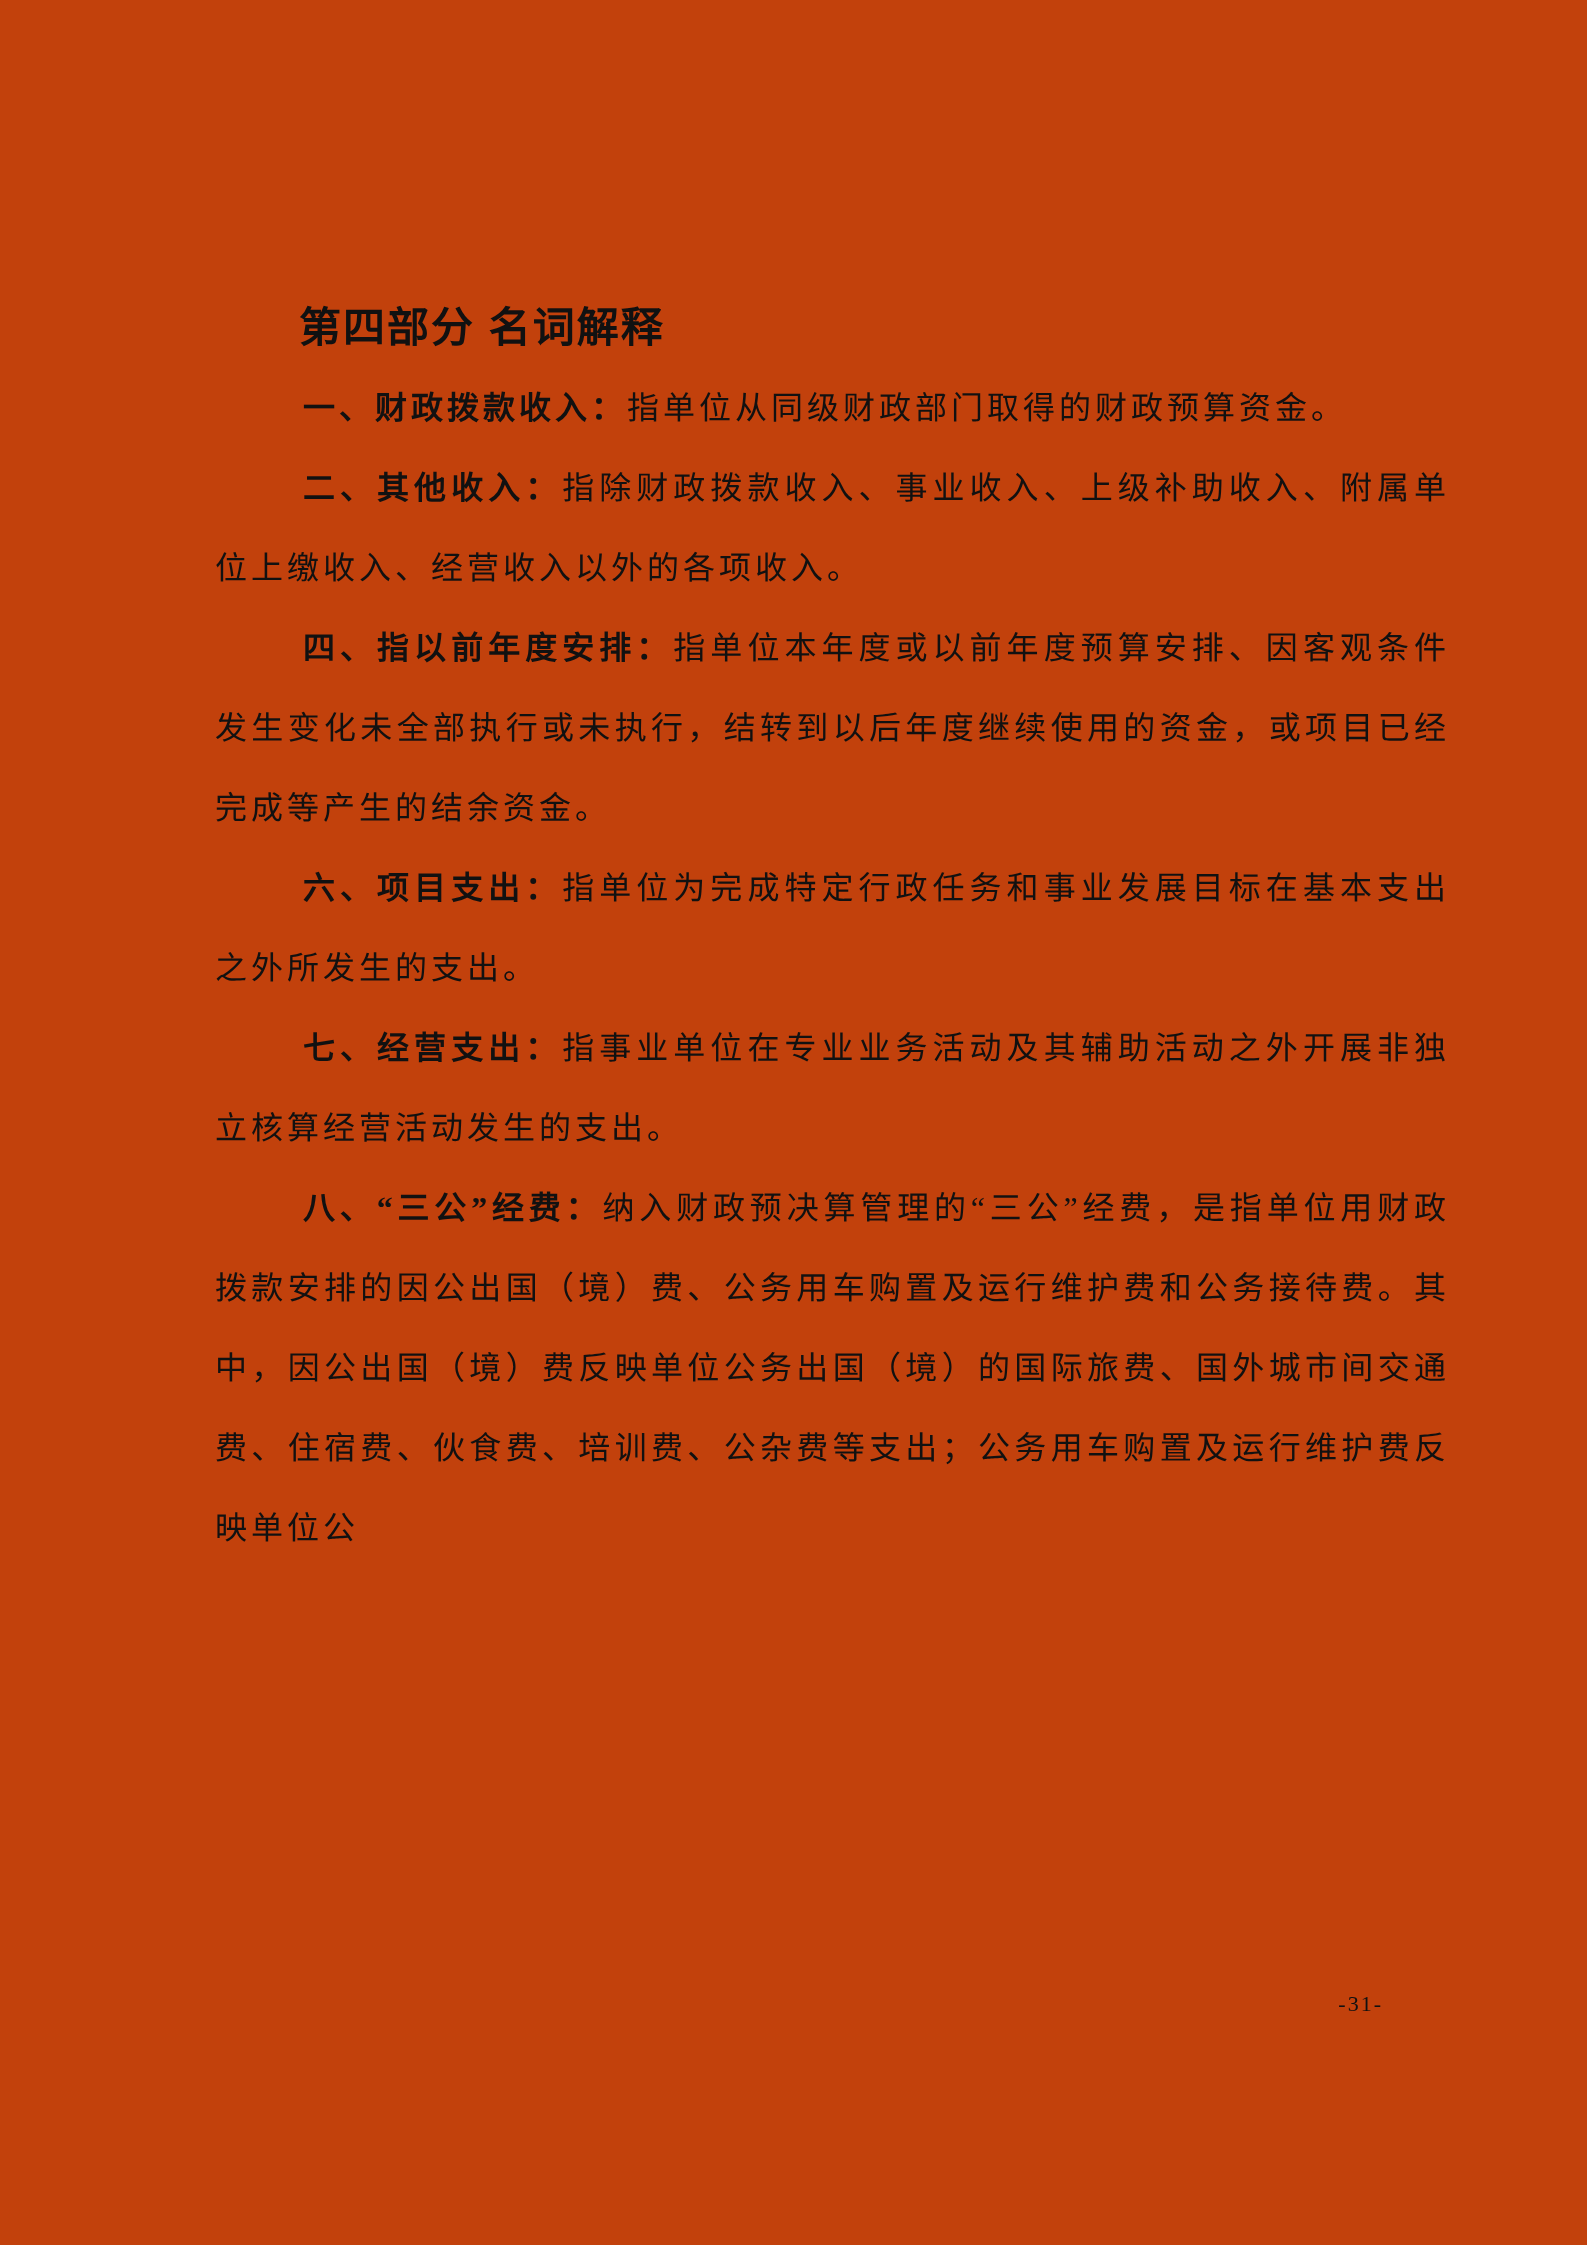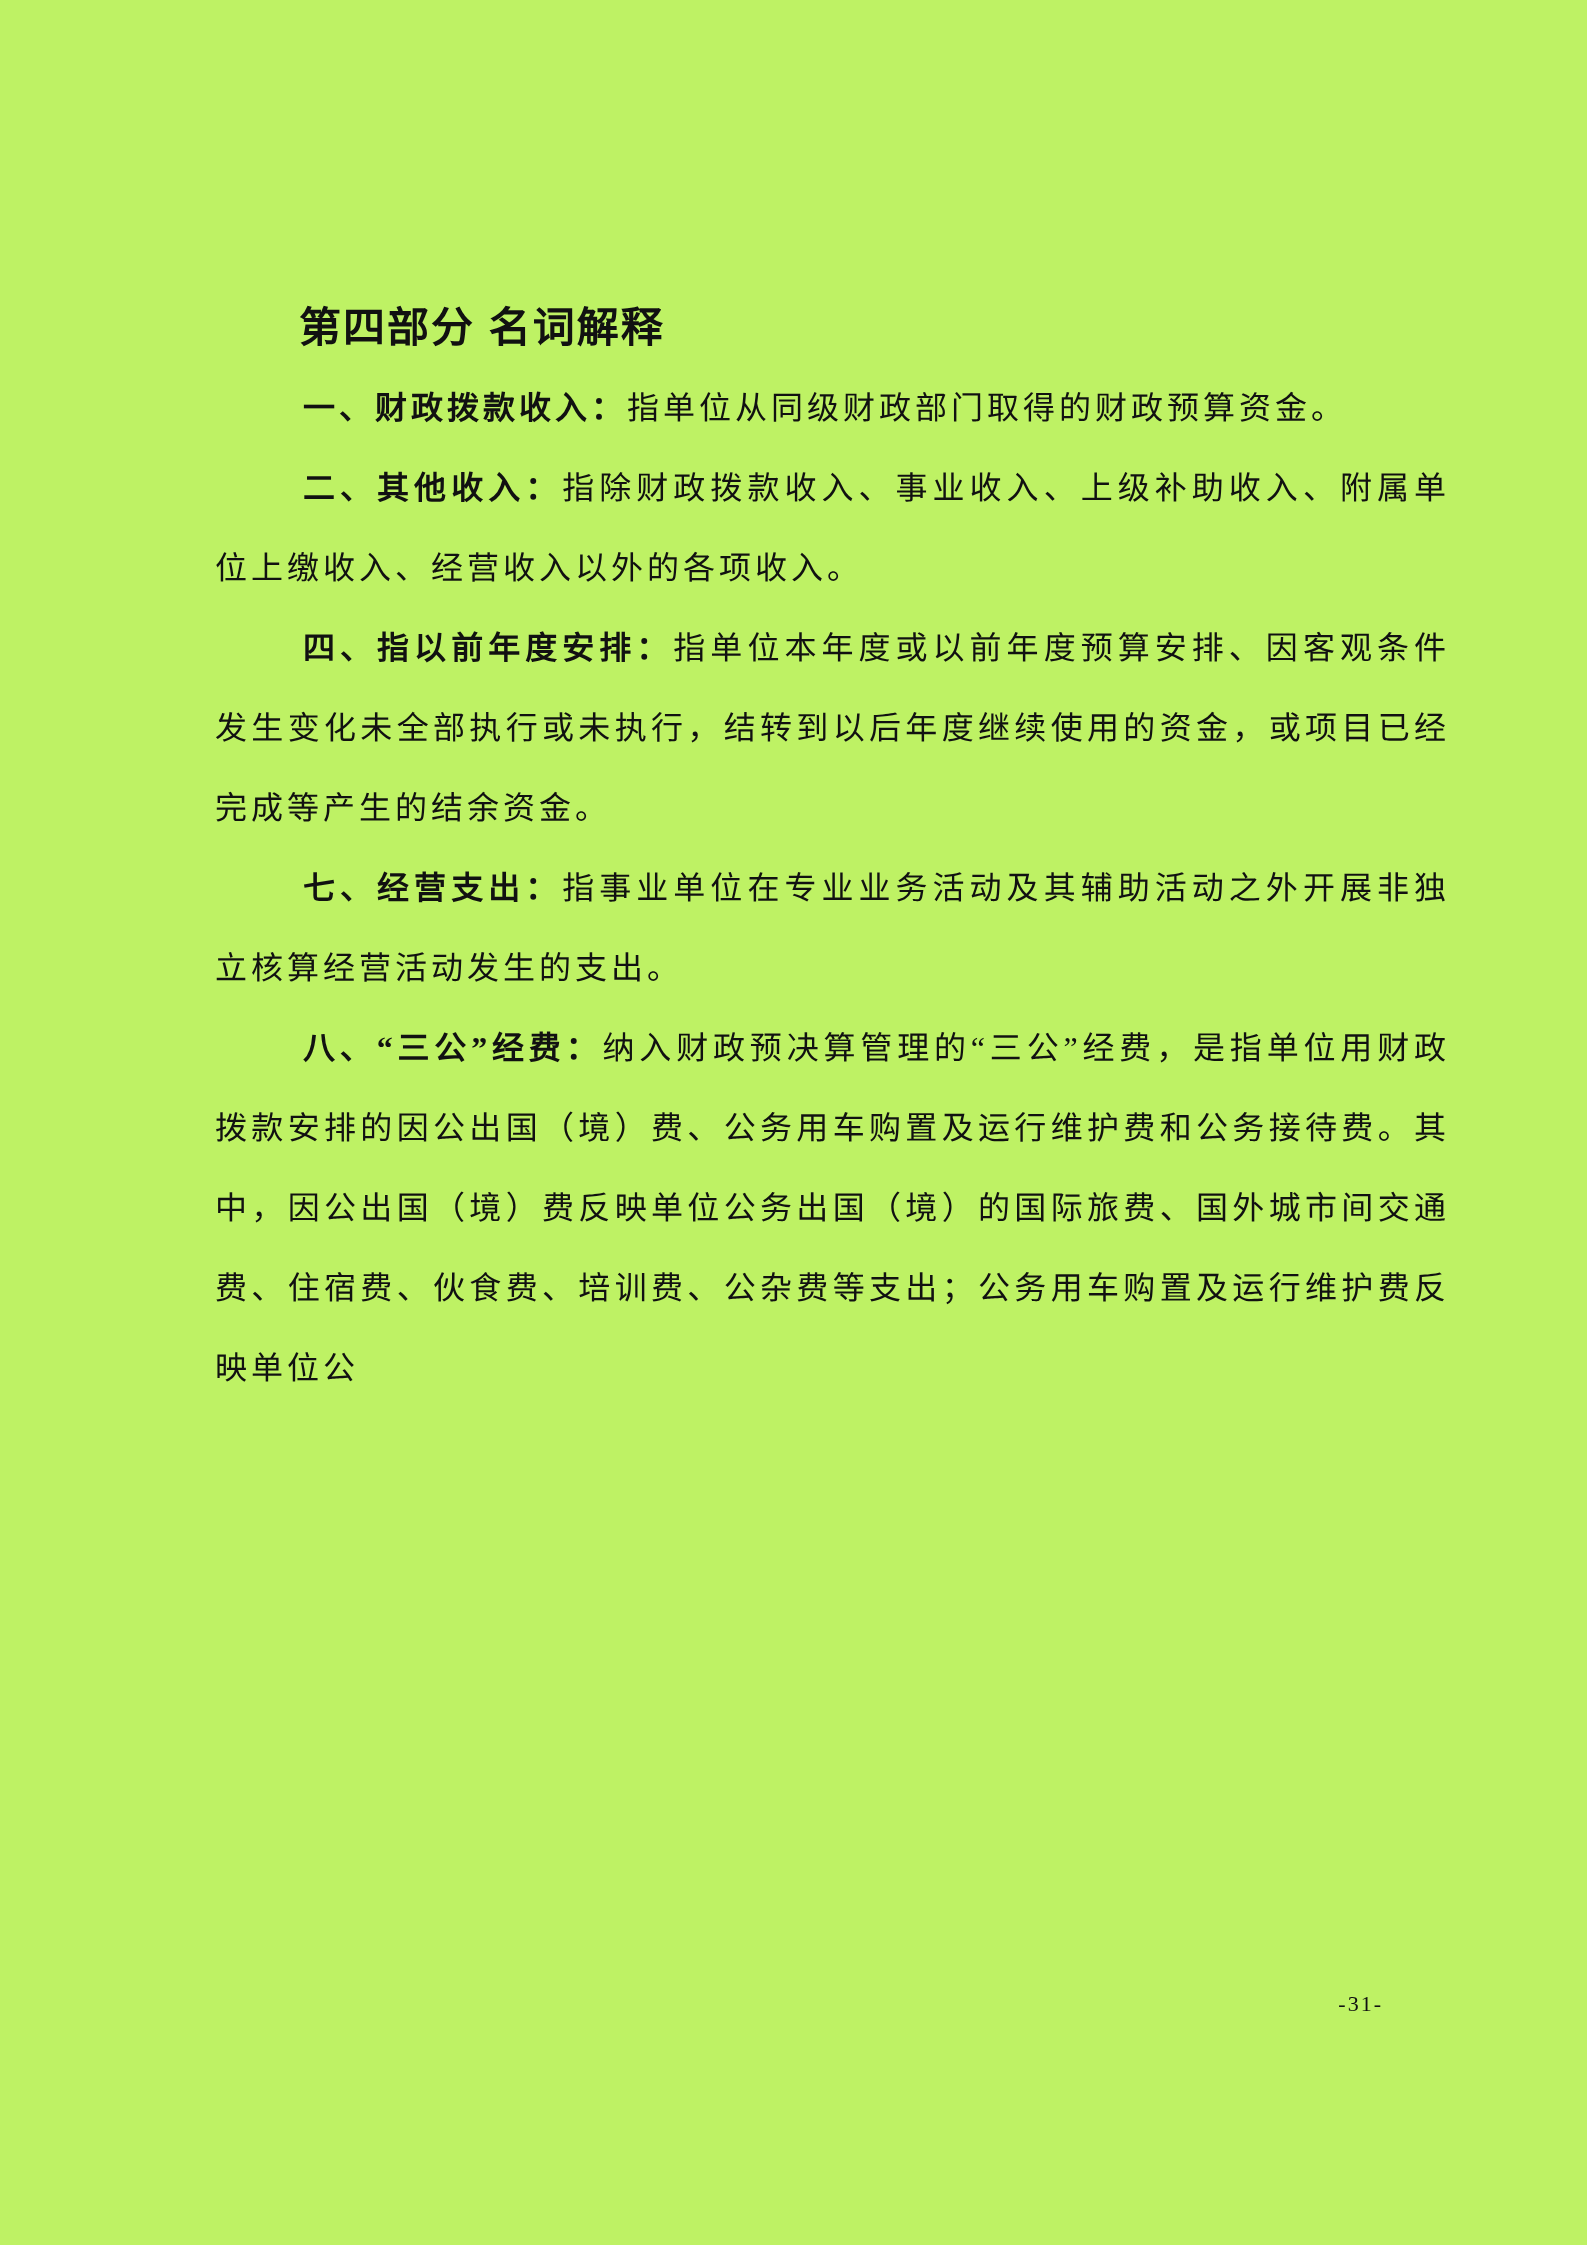--- a/index.html
+++ b/index.html
@@ -5,21 +5,21 @@
   html, body {
     margin: 0;
     padding: 0;
     background: #e8e8e8;
   }
   .page {
     position: relative;
     width: 1587px;
     height: 2245px;
     margin: 0 auto;
-    background: #bef264;
+    background: #c2410c;
     color: #111111;
     overflow: hidden;
   }
   .text-block {
     position: absolute;
     left: 215px;
     top: 288px;
     width: 1235px;
   }
   .doc-title {
@@ -64,20 +64,21 @@
     <h1 class="doc-title">第四部分 名词解释</h1>
 
     <p class="para"><span class="term">一、财政拨款收入：</span><span>指单位从同级财政部门取得的财政预算资金。</span></p>
 
     <p class="para"><span class="term">二、其他收入：</span><span>指除财政拨款收入、事业收入、上级补助收入、附属单位上缴收入、经营收入以外的各项收入。</span></p>
 
 
     <p class="para"><span class="term">四、指以前年度安排：</span><span>指单位本年度或以前年度预算安排、因客观条件发生变化未全部执行或未执行，结转到以后年度继续使用的资金，或项目已经完成等产生的结余资金。</span></p>
 
 
+    <p class="para"><span class="term">六、项目支出：</span><span>指单位为完成特定行政任务和事业发展目标在基本支出之外所发生的支出。</span></p>
 
     <p class="para"><span class="term">七、经营支出：</span><span>指事业单位在专业业务活动及其辅助活动之外开展非独立核算经营活动发生的支出。</span></p>
 
     <p class="para"><span class="term">八、“三公”经费：</span><span>纳入财政预决算管理的“三公”经费，是指单位用财政拨款安排的因公出国（境）费、公务用车购置及运行维护费和公务接待费。其中，因公出国（境）费反映单位公务出国（境）的国际旅费、国外城市间交通费、住宿费、伙食费、培训费、公杂费等支出；公务用车购置及运行维护费反映单位公</span></p>
 
   </div>
 
   <div class="page-number">-31-</div>
 </div>
 

